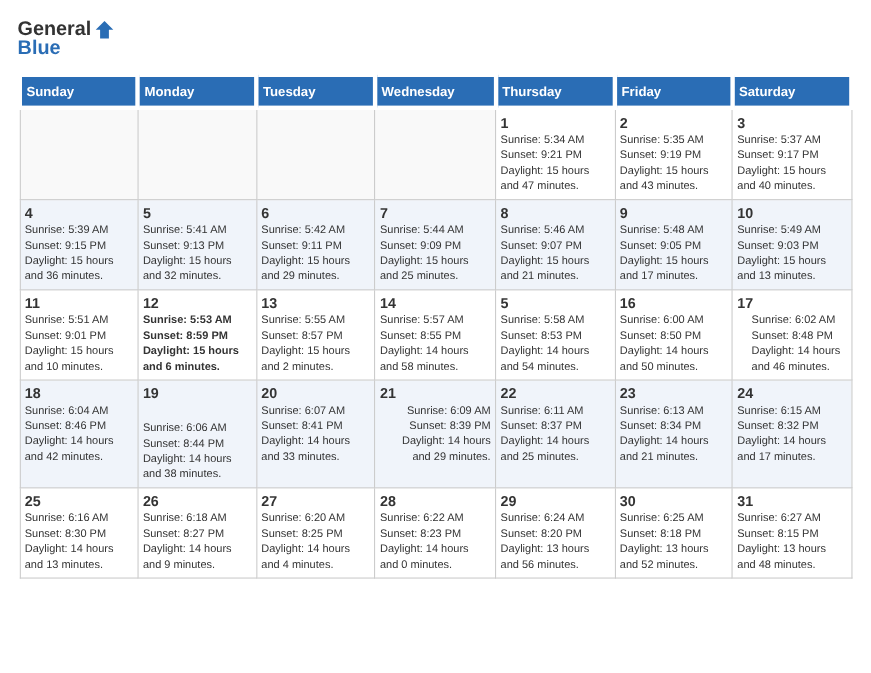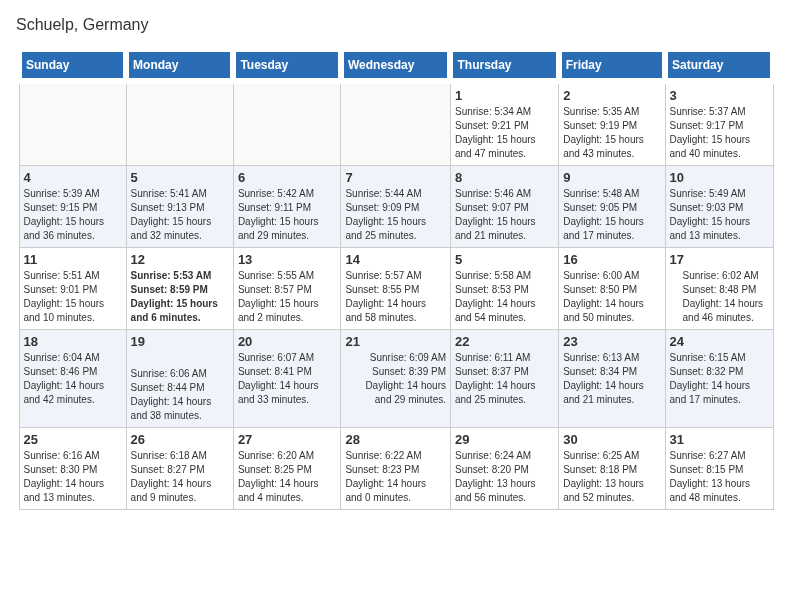--- a/index.html
+++ b/index.html
@@ -59,21 +59,21 @@
     }
     thead tr {
       background-color: #2a6db5;
       color: #fff;
     }
     thead th {
       padding: 6px 4px;
       text-align: left;
       font-size: 12px;
       font-weight: bold;
-      border: 6px solid #ffffff;
+      border: 4px solid #ffffff;
     }
     tbody tr {
       vertical-align: top;
     }
     tbody td {
       border: 1px solid #ccc;
       padding: 4px;
       min-height: 80px;
       height: 80px;
       width: 113px;
@@ -97,22 +97,30 @@
       line-height: 1.4;
     }
     .empty-cell {
       background: #f9f9f9;
     }
   </style>
 </head>
 <body>
 
 <div class="header">
+  <div class="logo">
+    <div class="logo-text">
+      <span class="logo-general">General</span>
+      <svg class="logo-icon" viewBox="0 0 20 20">
+        <polygon points="10,2 18,10 14,10 14,18 6,18 6,10 2,10" fill="#2a6db5"></polygon>
+      </svg>
+    </div>
+    <span class="logo-blue" style="margin-top:-4px;">Blue</span>
+  </div>
   <div class="title-block">
-    <div class="location">Schuelp, Germany</div>
   </div>
 </div>
 
 <table>
   <thead>
     <tr>
     <th>Sunday</th>
         <th>Monday</th>
         <th>Tuesday</th>
         <th>Wednesday</th>

